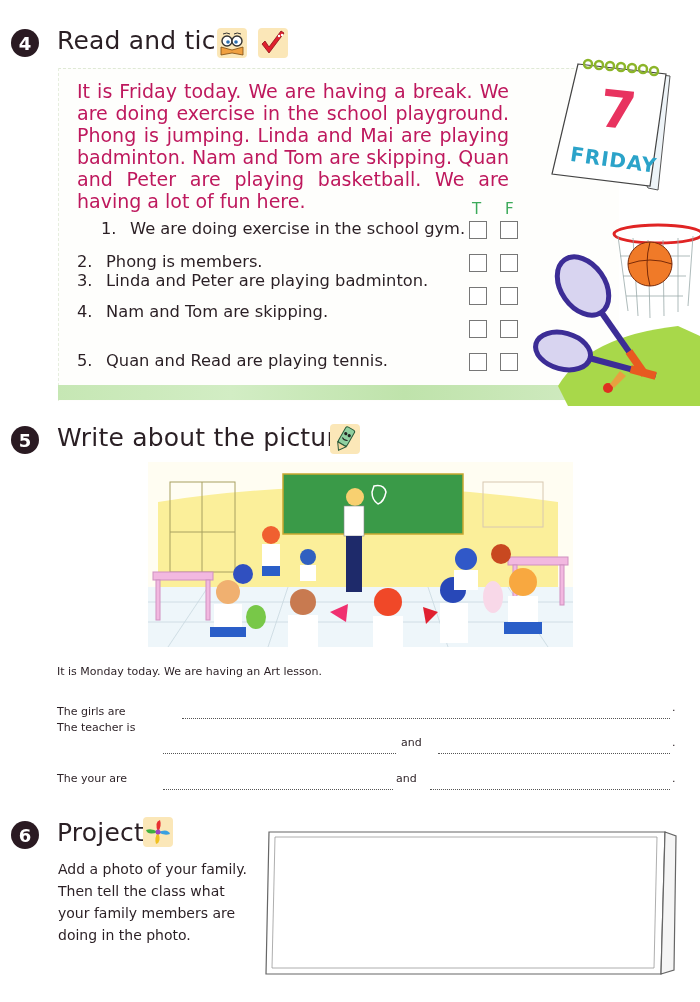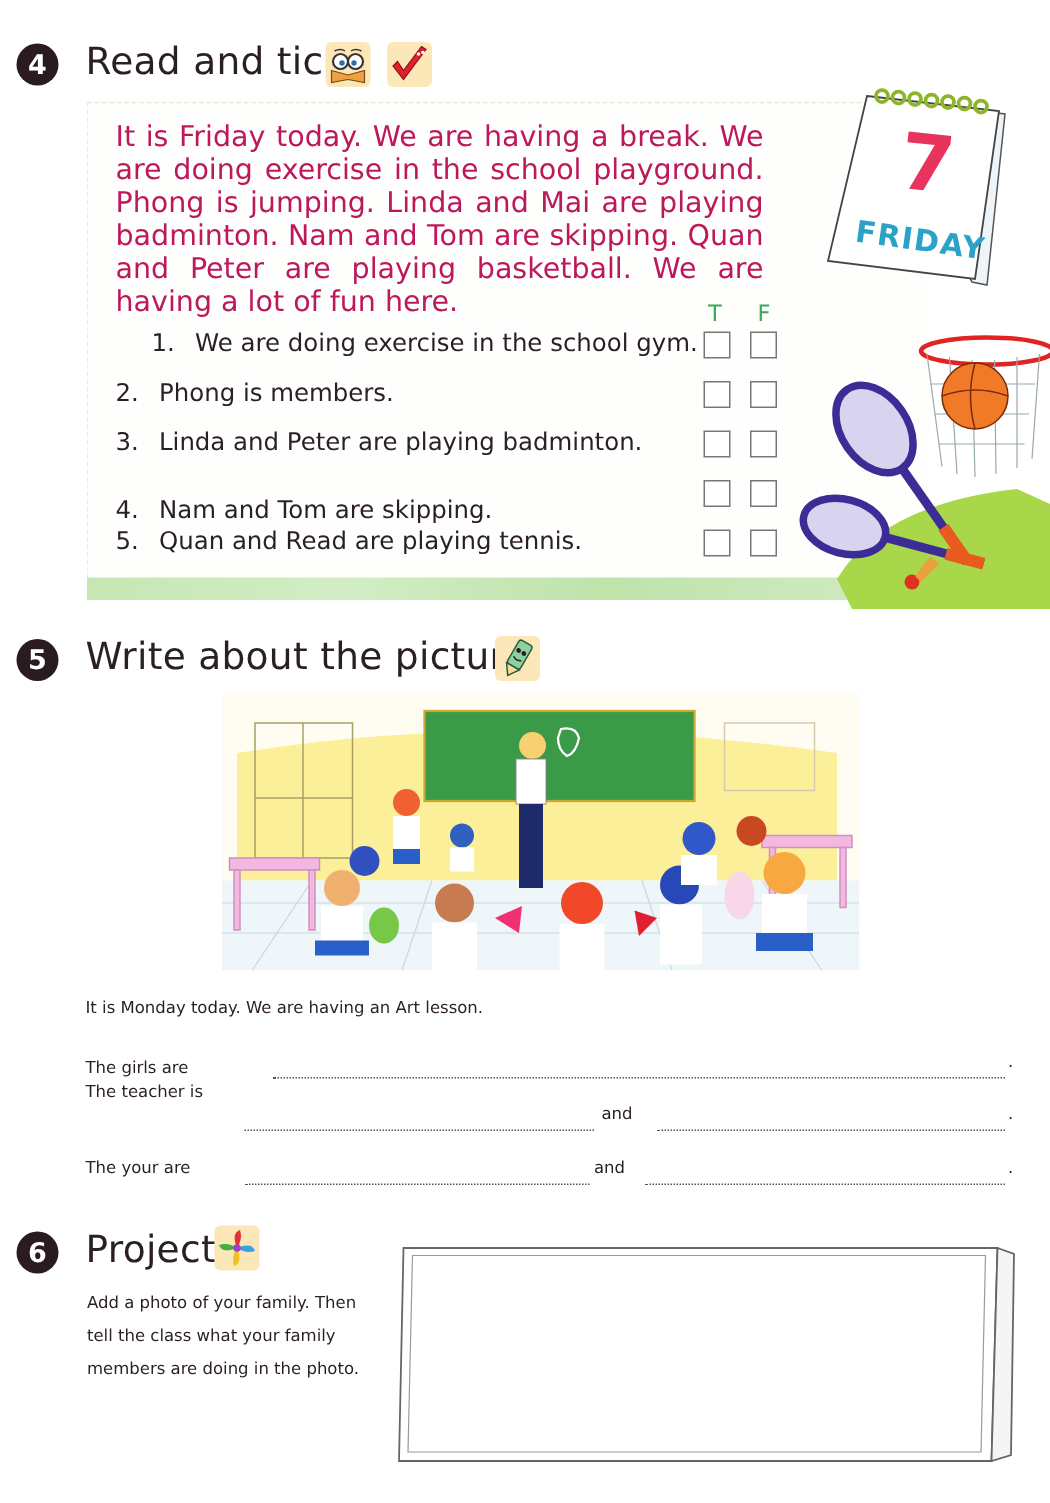--- a/index.html
+++ b/index.html
@@ -37,21 +37,21 @@
 
   
   .scene {
     left: 148px; top: 462px; width: 425px; height: 185px; overflow: hidden;
     background: #fffdf4;
   }
   .line-text { font-size: 11px; color: #2a1f24; white-space: nowrap; }
   .blank { border-bottom: 1px dotted #555; height: 0; }
 
   
-  .proj-text { left: 58px; top: 858px; width: 200px; font-size: 11px; line-height: 22px; color: #2a1f24; }
+  .proj-text { left: 58px; top: 858px; width: 200px; font-size: 14px; line-height: 22px; color: #2a1f24; }
 </style>
 </head>
 <body>
 
 <div class="abs num-badge" style="left:11px; top:29px;">4</div>
 <div class="abs sec-title" style="left:57px; top:26px;">Read and tick.</div>
 <div class="abs icon-tile" style="left:217px; top:28px;">
   <svg width="28" height="28" viewBox="0 0 28 28">
     <path d="M3 18 L14 21 L25 18 L25 26 L14 24 L3 26 Z" fill="#f0a040" stroke="#7a4a10" stroke-width="0.8"></path>
     <circle cx="9" cy="12" r="5" fill="#fff" stroke="#333" stroke-width="1.4"></circle>
@@ -83,27 +83,27 @@
   </div>
   <div class="abs box" style="left:469px; top:221px;"></div>
   <div class="abs box" style="left:500px; top:221px;"></div>
 
   <div class="abs stmt" style="left:77px; top:252px;">
     <span class="n">2.</span><span>Phong is members.</span>
   </div>
   <div class="abs box" style="left:469px; top:254px;"></div>
   <div class="abs box" style="left:500px; top:254px;"></div>
 
-  <div class="abs stmt" style="left:77px; top:285px;">
+  <div class="abs stmt" style="left:77px; top:271px;">
     <span class="n">3.</span><span>Linda and Peter are playing badminton.</span>
   </div>
   <div class="abs box" style="left:469px; top:287px;"></div>
   <div class="abs box" style="left:500px; top:287px;"></div>
 
-  <div class="abs stmt" style="left:77px; top:330px;">
+  <div class="abs stmt" style="left:77px; top:302px;">
     <span class="n">4.</span><span>Nam and Tom are skipping.</span>
   </div>
   <div class="abs box" style="left:469px; top:320px;"></div>
   <div class="abs box" style="left:500px; top:320px;"></div>
 
   <div class="abs stmt" style="left:77px; top:351px;">
     <span class="n">5.</span><span>Quan and Read are playing tennis.</span>
   </div>
   <div class="abs box" style="left:469px; top:353px;"></div>
   <div class="abs box" style="left:500px; top:353px;"></div>

